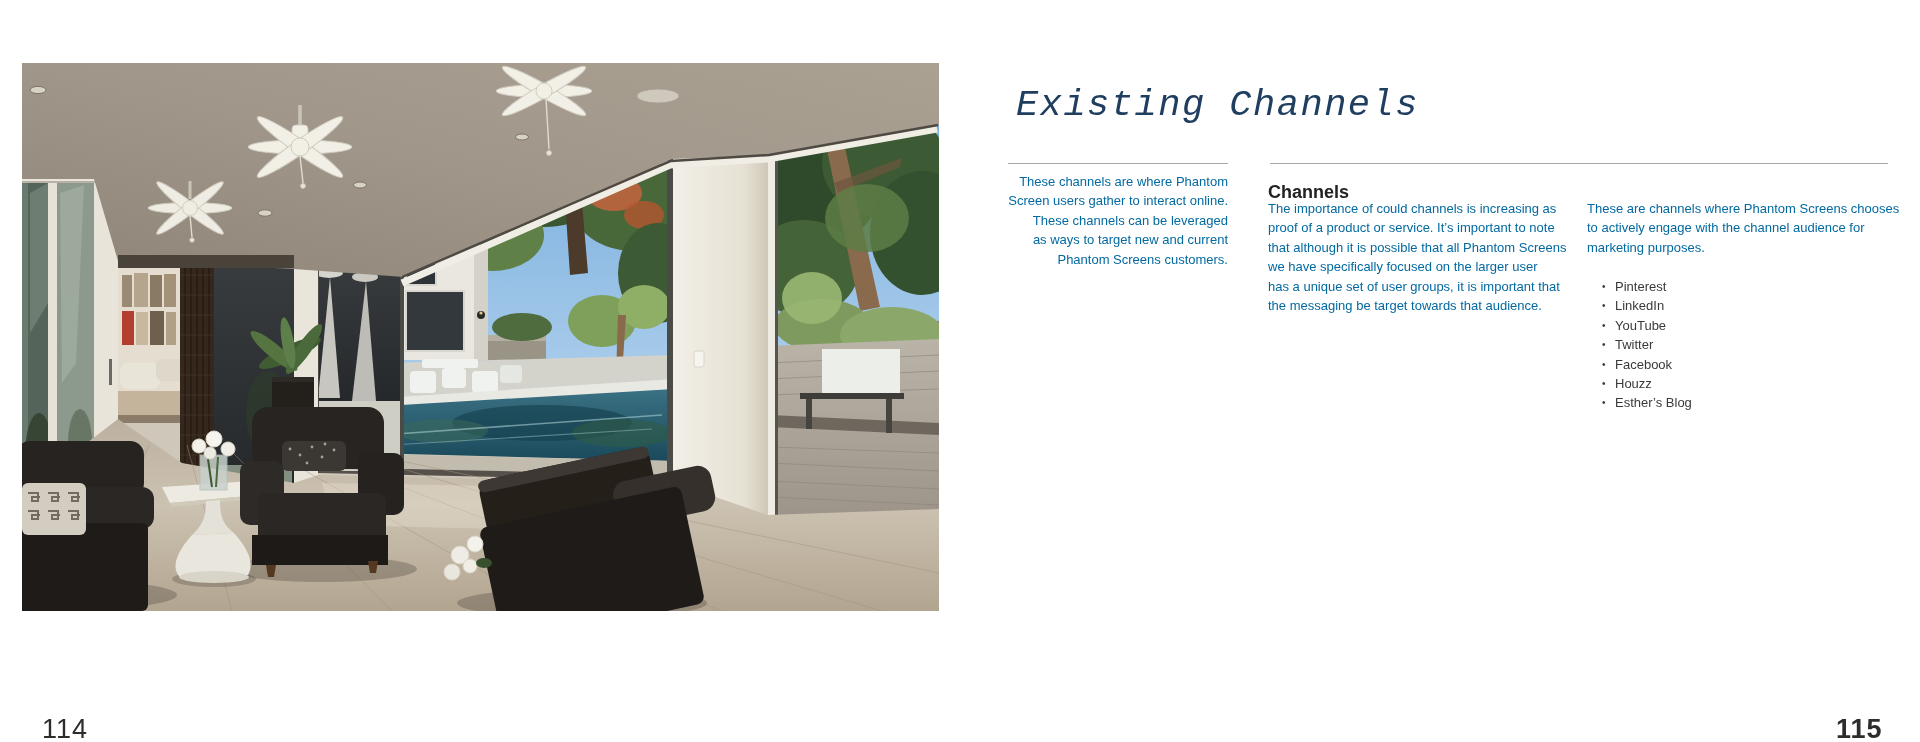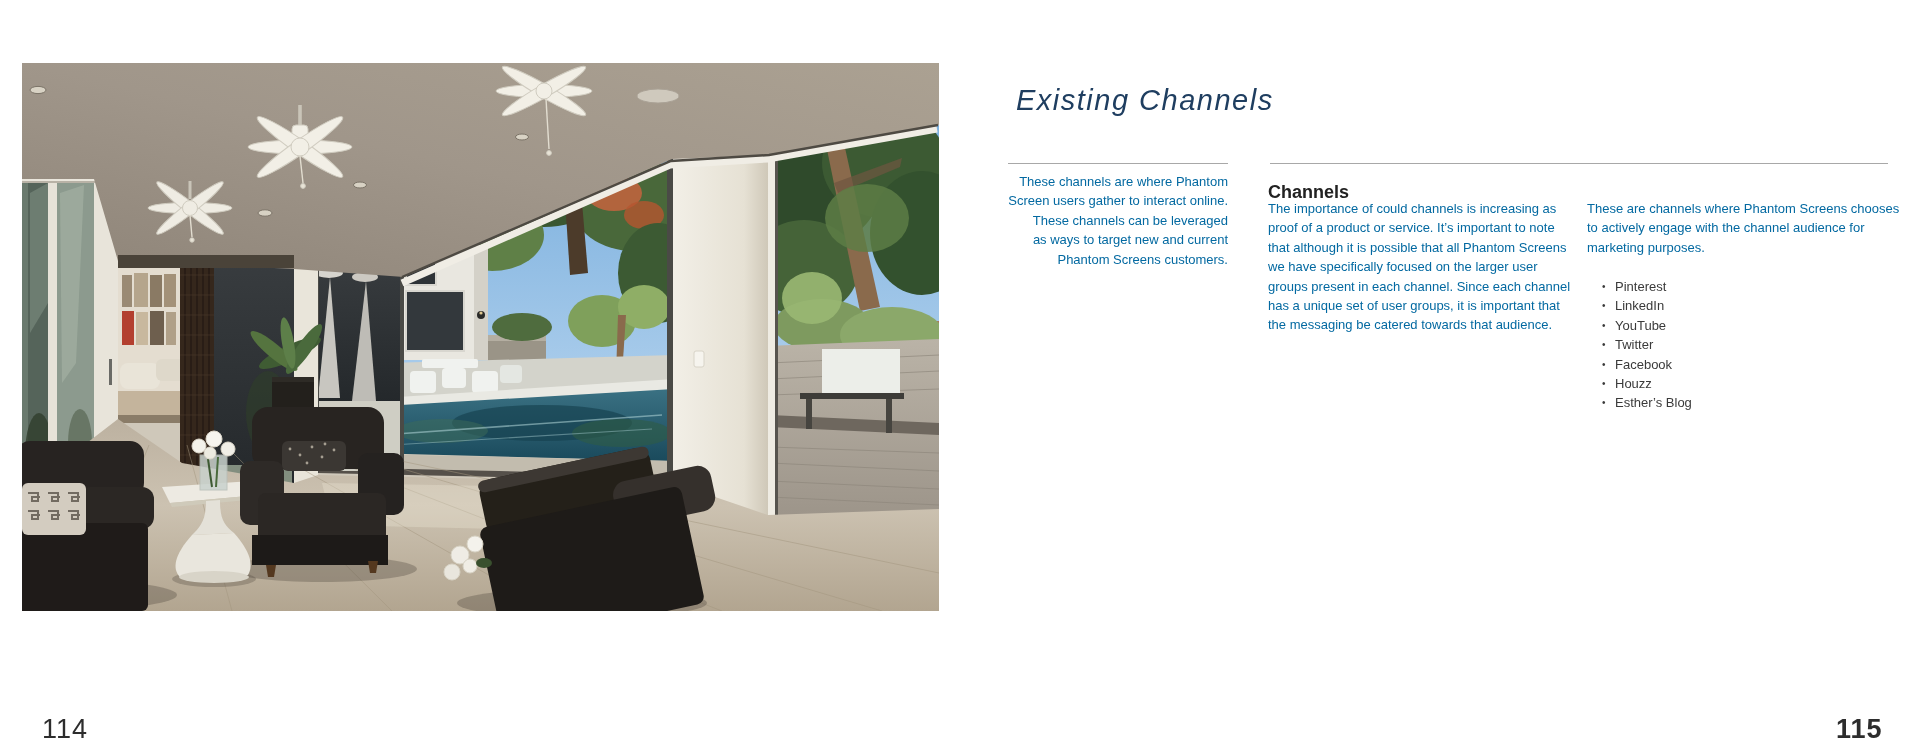--- a/index.html
+++ b/index.html
@@ -3,22 +3,22 @@
 <meta charset="utf-8">
 <style>
   html,body{margin:0;padding:0;background:#ffffff;}
   .spread{position:relative;width:1920px;height:742px;background:#ffffff;overflow:hidden;
           font-family:"Liberation Sans","DejaVu Sans",sans-serif;}
   .photo-frame{position:absolute;left:22px;top:63px;width:917px;height:548px;overflow:hidden;}
   .page-num{position:absolute;top:672px;font-size:27px;color:#2d2d2d;letter-spacing:1px;
             font-family:"Liberation Sans",sans-serif;margin-top:42px;}
   .page-num.left{left:42px;}
   .page-num.right{left:1836px;font-weight:bold;}
-  .title{position:absolute;left:1016px;top:84px;margin:0;font-family:Liberation Sans, sans-serif;
-         font-style:italic;font-weight:400;font-size:29px;letter-spacing:1.5px;color:#1f3e60;white-space:nowrap;}
+  .title{position:absolute;left:1016px;top:84px;margin:0;font-family:Liberation Mono, monospace;
+         font-style:italic;font-weight:400;font-size:37px;letter-spacing:1.5px;color:#1f3e60;white-space:nowrap;}
   .rule{position:absolute;top:163px;height:1px;background:#a8a8a8;}
   .rule1{left:1008px;width:220px;}
   .rule2{left:1270px;width:618px;}
   .txt{font-size:13px;line-height:19.4px;color:#0369a1;}
   .col-intro{position:absolute;left:1008px;top:172px;width:220px;text-align:right;}
   .col-heading{position:absolute;left:1268px;top:182px;font-size:18px;font-weight:bold;color:#222;}
   .col-body{position:absolute;left:1268px;top:199px;width:312px;}
   .col-aside{position:absolute;left:1587px;top:199px;width:310px;}
   .channels{position:absolute;left:1602px;top:277px;margin:0;padding:0;list-style:none;}
   .channels li{position:relative;padding-left:13px;font-size:13px;line-height:19.4px;color:#3a3a3a;}
@@ -387,23 +387,22 @@
       <div class="line">Phantom Screens customers.</div>
     </div>
 
     <div class="col-heading">Channels</div>
 
     <div class="col-body txt">
       <div class="line">The importance of could channels is increasing as</div>
       <div class="line">proof of a product or service. It’s important to note</div>
       <div class="line">that although it is possible that all Phantom Screens</div>
       <div class="line">we have specifically focused on the larger user</div>
-      <div class="line">groups present in each channel. Since each channel</div>
       <div class="line">has a unique set of user groups, it is important that</div>
-      <div class="line">the messaging be catered towards that audience.</div>
+      <div class="line">the messaging be target towards that audience.</div>
     </div>
 
     <div class="col-aside txt">
       <div class="line">These are channels where Phantom Screens chooses</div>
       <div class="line">to actively engage with the channel audience for</div>
       <div class="line">marketing purposes.</div>
     </div>
 
     <ul class="channels">
       <li><span class="blt">•</span><span>Pinterest</span></li>

